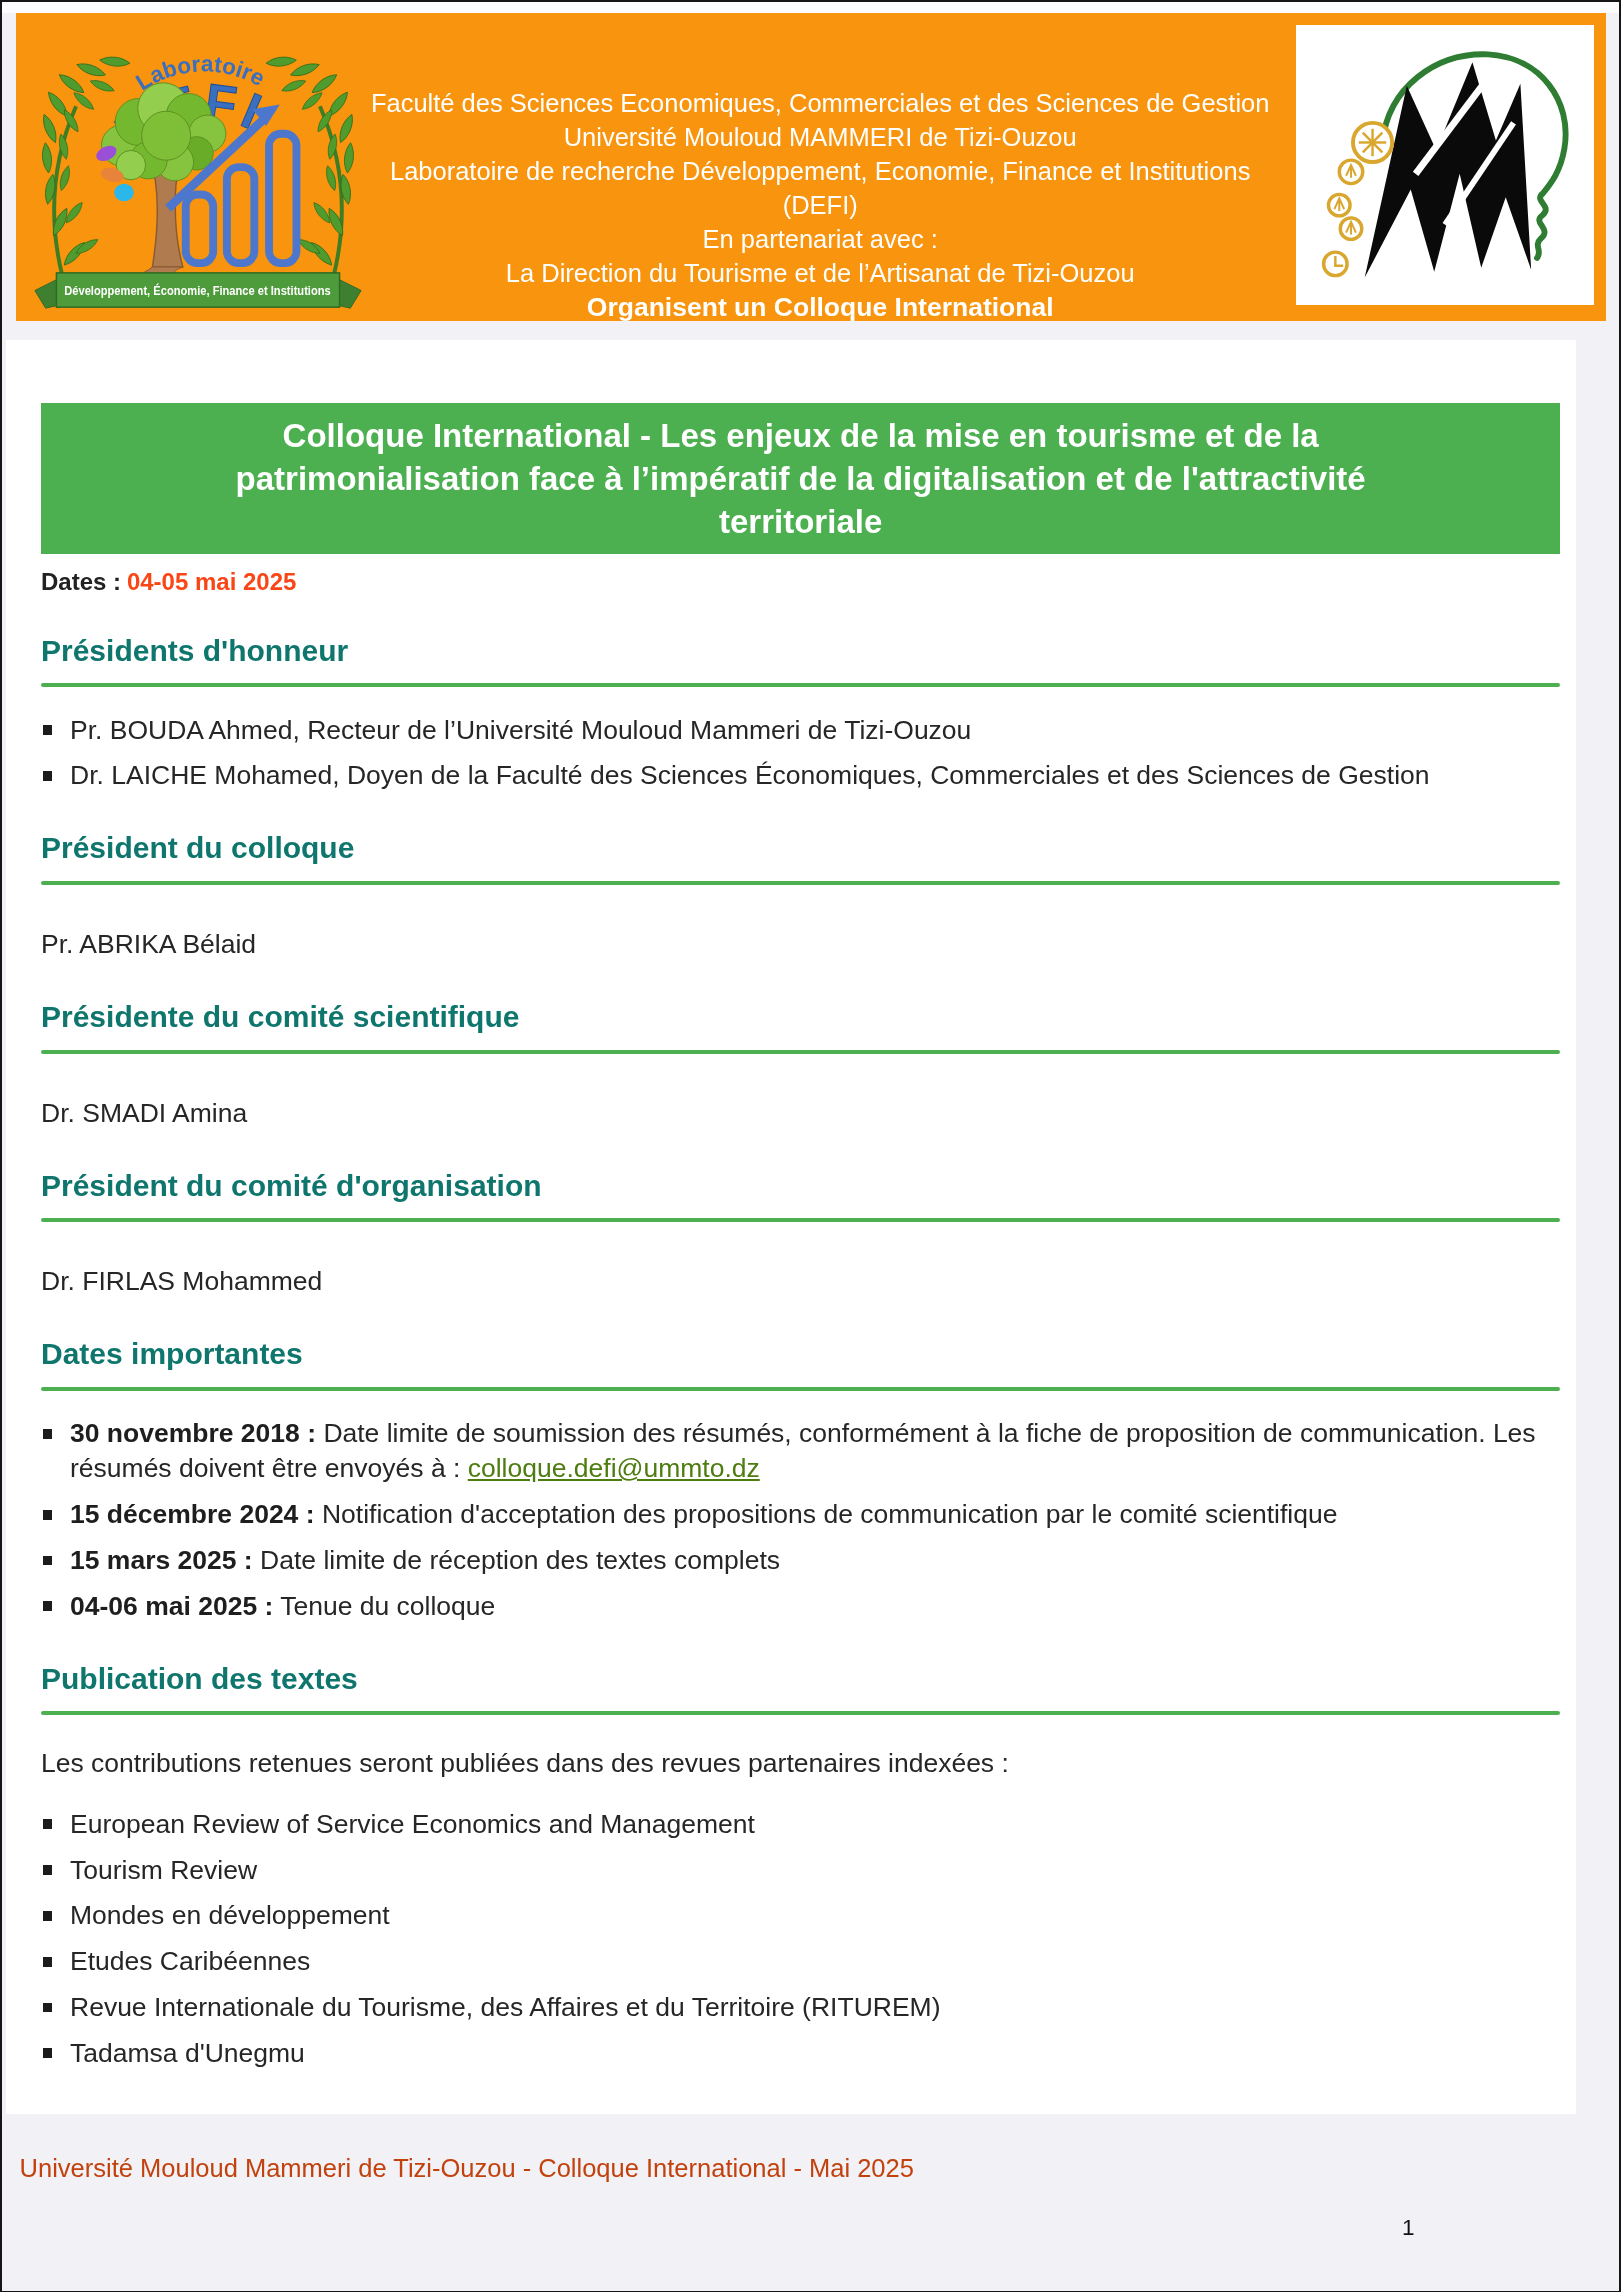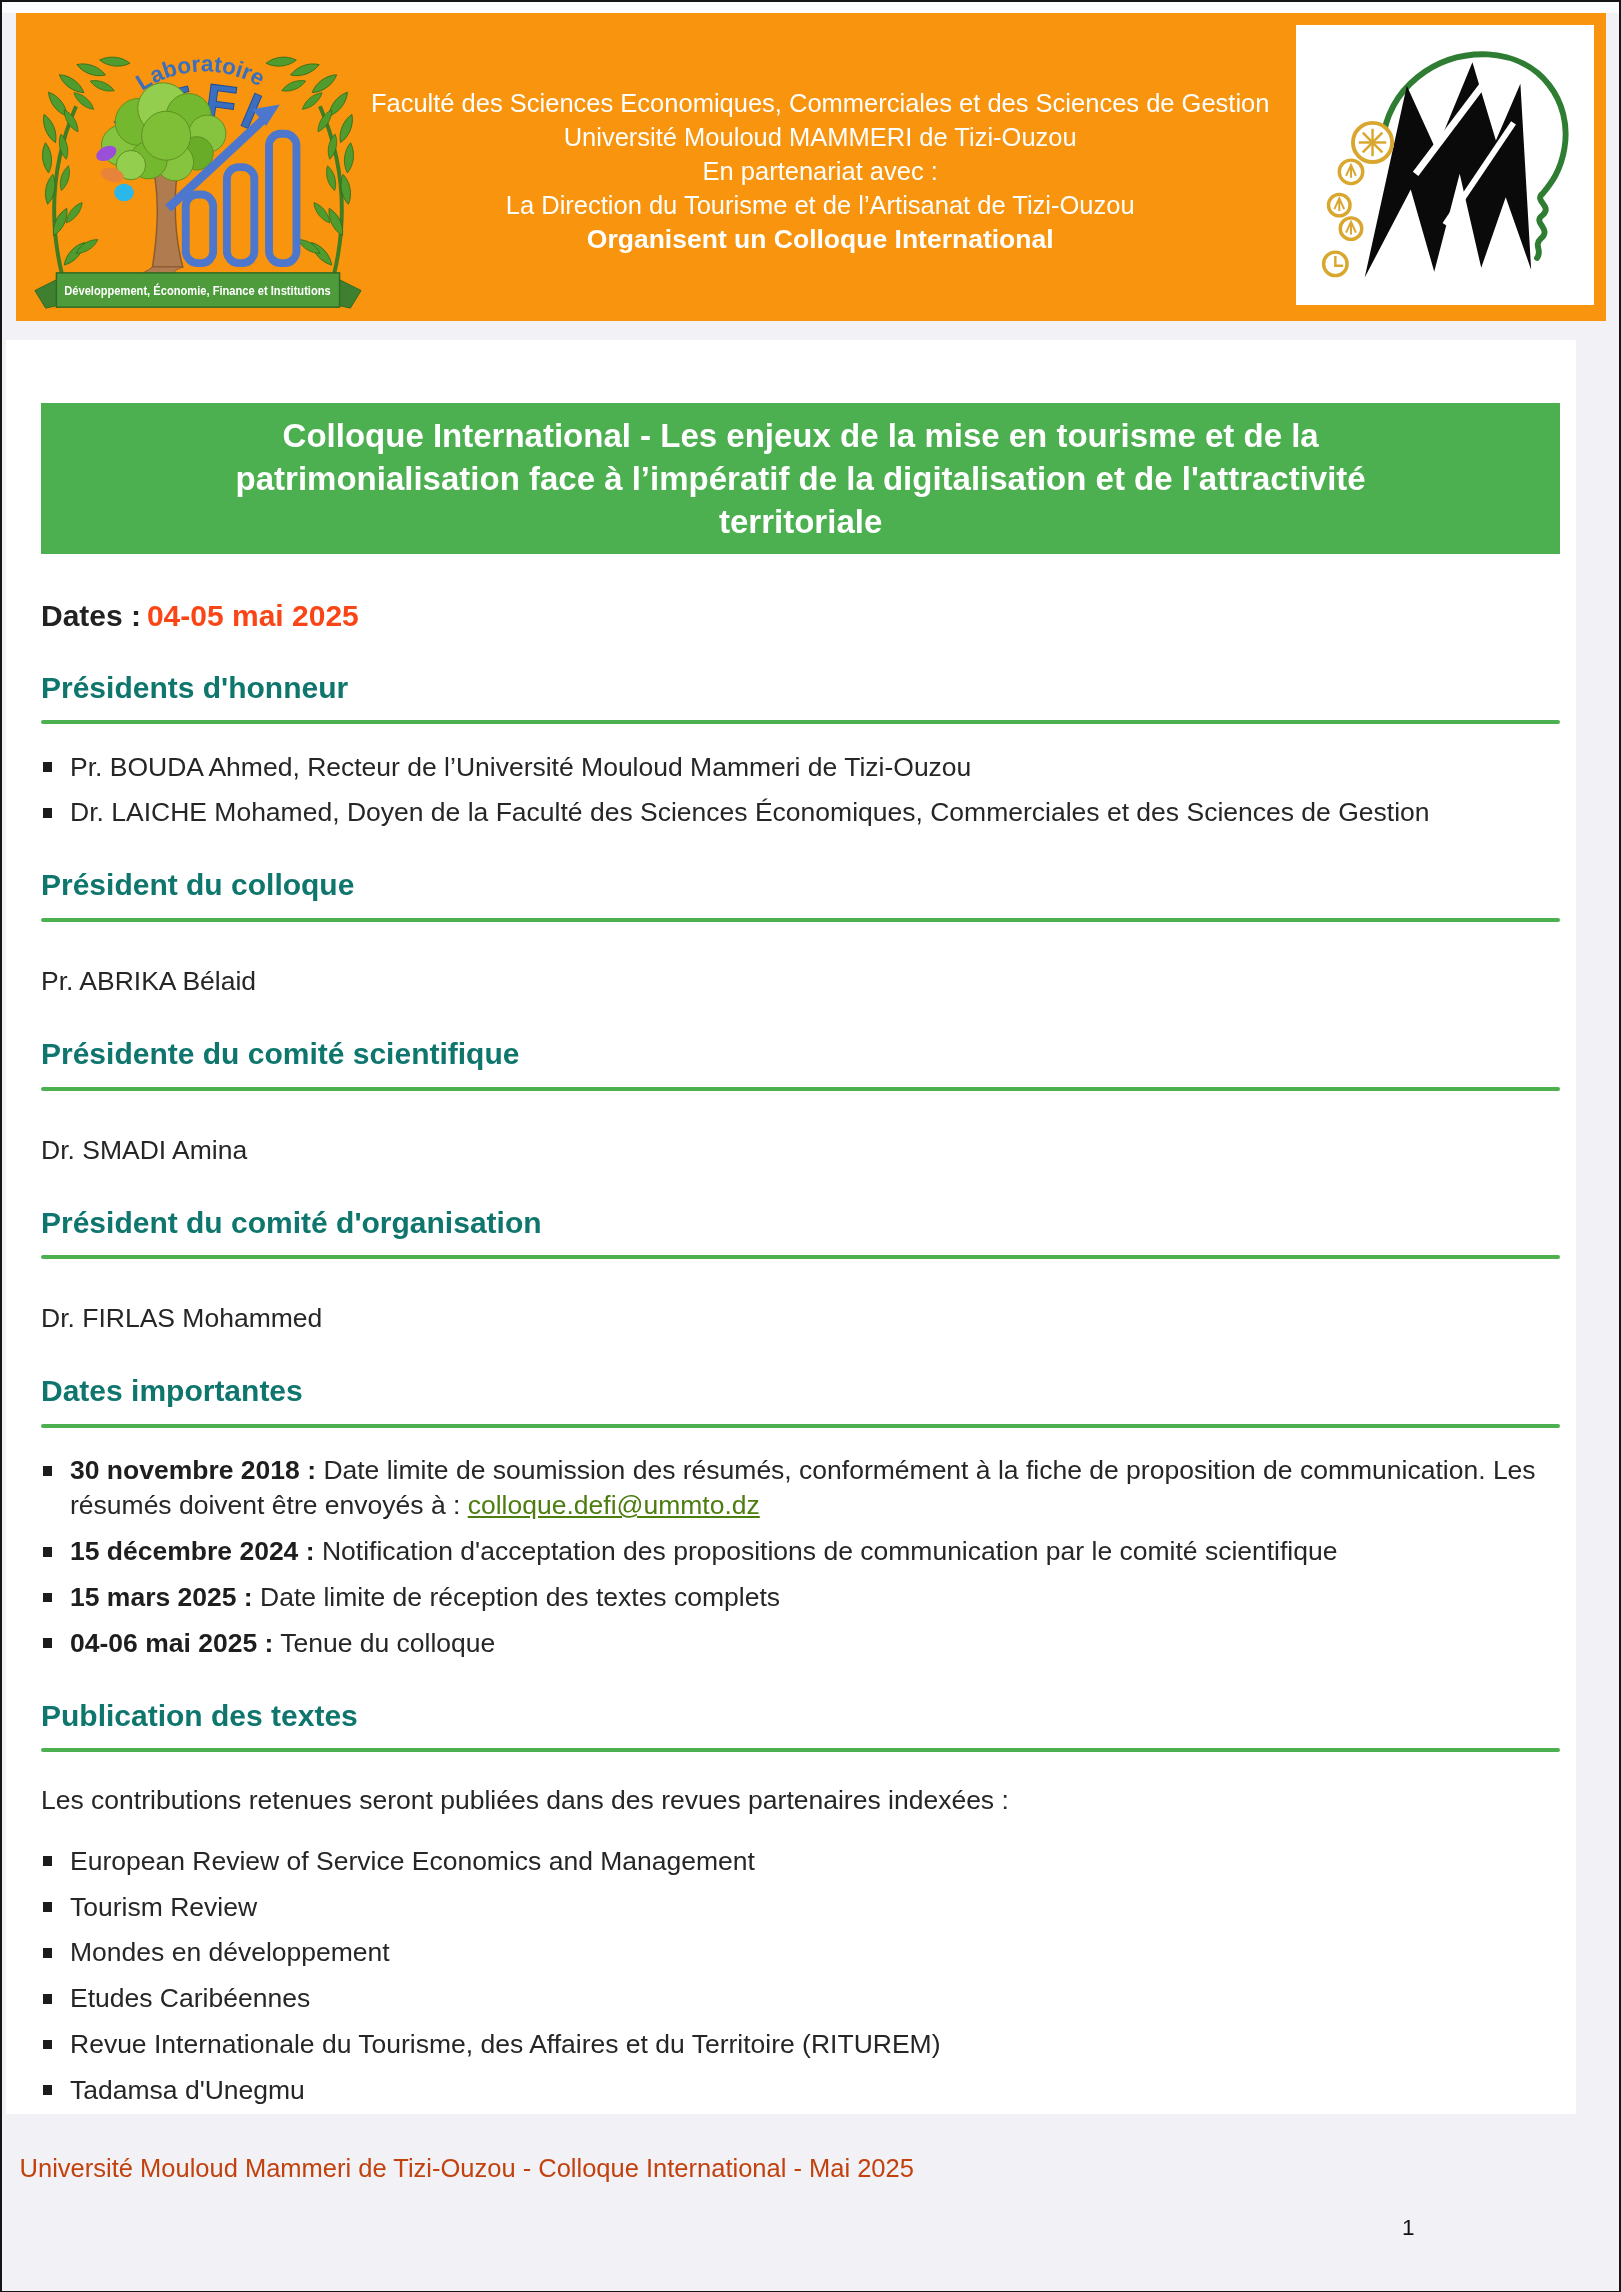--- a/index.html
+++ b/index.html
@@ -25,21 +25,21 @@
   
   .card {
     position:absolute; left:4px; top:338px; width:1570px; height:1774px;
     background:#FFFFFF; padding:0 15.7px 0 35px;
   }
   .title-banner {
     margin-top:63px; background:#4CAF50; color:#FFFFFF;
     font-weight:bold; font-size:33px; line-height:43px; text-align:center;
     padding:10.8px 9.8px;
   }
-  .dates-line { margin-top:45px; font-size:30px; font-weight:bold; color:#222222; }
+  .dates-line { margin-top:14px; font-size:24px; font-weight:bold; color:#222222; }
   .dates-line .value { color:#FA4616; margin-left:5.9px; }
   .section-heading { margin-top:37px; color:#0f766e; font-size:30px; line-height:35px; font-weight:bold; }
   .rule { margin-top:15.7px; height:3.9px; background:#4CAF50; border-radius:2px; }
   .name-line { margin-top:42px; font-size:26.5px; line-height:35px; }
   .intro-line { margin-top:31px; font-size:26.5px; line-height:35px; }
   ul.doc-list { margin-top:25.5px; list-style:none; }
   ul.doc-list li {
     position:relative; padding-left:29px; margin-bottom:10.8px;
     font-size:26.5px; line-height:35px;
   }
@@ -153,20 +153,21 @@
           <polygon points="315,258 339,270 328,288 315,285" fill="#3E8030" stroke="#2F6A22"></polygon>
           <rect x="28" y="252" width="289" height="35" fill="#4E9B3C" stroke="#2F6A22" stroke-width="1.5"></rect>
           <text x="172" y="275" text-anchor="middle" font-size="12.5" font-weight="bold" fill="#FFFFFF" textLength="272" lengthAdjust="spacingAndGlyphs">Développement, Économie, Finance et Institutions</text>
         </g>
       </svg>
     </div>
 
     <div class="header-text">
       <div>Faculté des Sciences Economiques, Commerciales et des Sciences de Gestion</div>
       <div>Université Mouloud MAMMERI de Tizi-Ouzou</div>
+      <div>Laboratoire de recherche Développement, Economie, Finance et Institutions (DEFI)</div>
       <div>En partenariat avec :</div>
       <div>La Direction du Tourisme et de l’Artisanat de Tizi-Ouzou</div>
       <div class="header-bold">Organisent un Colloque International</div>
     </div>
 
     <div class="ummto-box">
       <svg viewBox="0 0 304 286">
 
         <path d="M88,120 C94,64 142,28 196,30 C250,33 282,78 274,126 C270,150 260,162 252,172
                  C242,180 262,184 252,194 C240,202 262,208 250,218 C242,226 252,230 246,238" fill="none" stroke="#2E7D32" stroke-width="6" stroke-linecap="round"></path>

